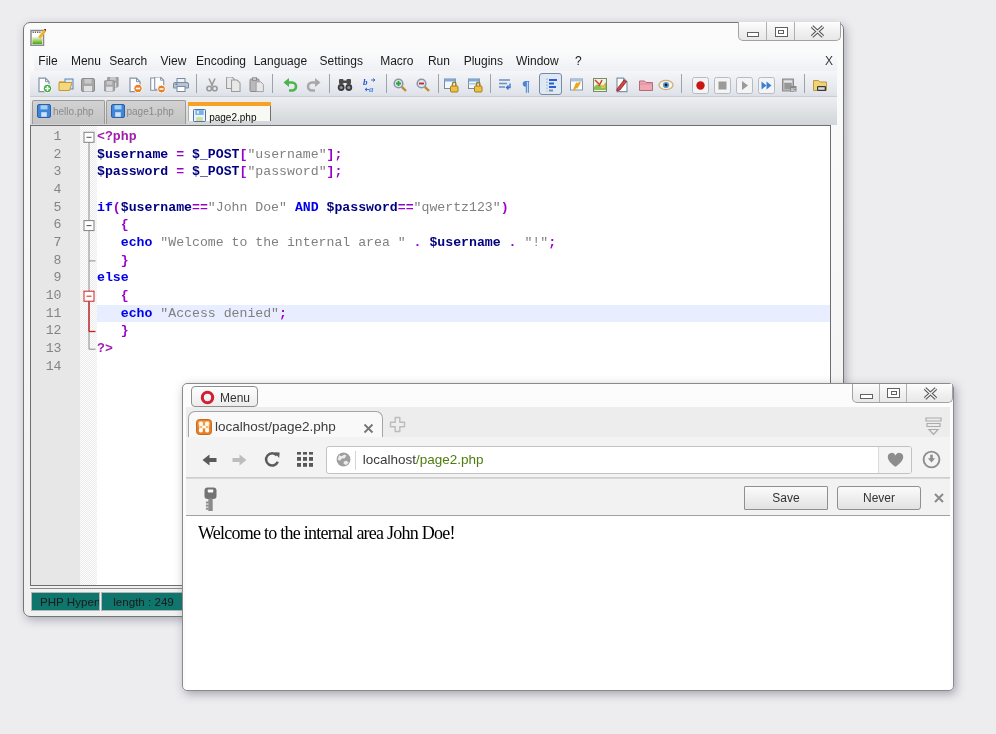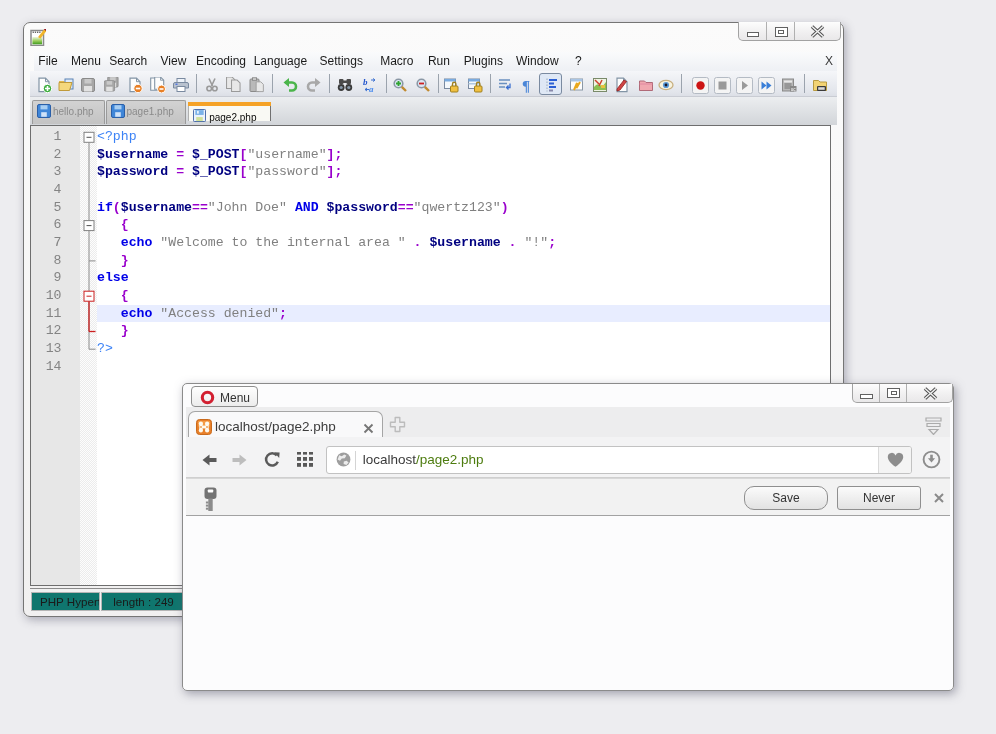--- a/index.html
+++ b/index.html
@@ -36,21 +36,21 @@
  background-size:2px 2px;background-position:0 0,1px 1px;}
 #hilite{position:absolute;left:65.5px;top:179.1px;right:0;height:17.7px;background:#e8edff}
 pre.code,pre.nums{position:absolute;margin:0;font-family:"Liberation Mono",monospace;
   font-size:13.2px;line-height:17.66px;top:2.5px;}
 pre.nums{left:0;width:30.5px;text-align:right;color:#848484;}
 pre.code{left:66px;color:#000}
 .k{color:#0000e8;font-weight:bold}
 .v{color:#000080;font-weight:bold}
 .o{color:#9900cc;font-weight:bold}
 .s{color:#808080}
-.t{color:#3b82f6;font-weight:normal}
+.t{color:#a21caf;font-weight:bold}
 #foldsvg{position:absolute;left:49px;top:0}
 #status{position:absolute;left:7px;top:565.5px;right:7px;height:24.5px;background:#f1f1f1;
   border-top:1px solid #8a8a8a;font-size:11.6px;color:#1a1a1a}
 #status .seg{position:absolute;top:3px;height:19px;border:1px solid #b5b5b5;background:#0f766e;
   overflow:hidden;white-space:pre;padding:2px 0 0 8px}
 
 #opera{position:absolute;left:182px;top:383px;width:772px;height:308px;
   background:#fcfcfd;outline:1px solid #8b8b8b;outline-offset:-1px;border-radius:5px;
   box-shadow:2px 3px 10px rgba(90,90,110,.5);}
 #omenu{position:absolute;left:9px;top:3px;width:67px;height:20.7px;border:1px solid #8e8e8e;
@@ -490,19 +490,22 @@
   </div>
   <div id="onotif">
     <svg class="abs" style="left:16.8px;top:7.5px" width="15" height="25" viewBox="0 0 15 25">
       <rect x="1.5" y="0.5" width="12" height="11.5" rx="3" fill="#747474"></rect>
       <rect x="4.8" y="2.6" width="5.4" height="2.8" rx="0.7" fill="#fff"></rect>
       <rect x="5.3" y="11.5" width="4.4" height="12.5" fill="#8c8c8c"></rect>
       <rect x="2.9" y="14.5" width="2.6" height="2" fill="#8c8c8c"></rect>
       <rect x="2.9" y="17.6" width="2.6" height="2" fill="#8c8c8c"></rect>
       <rect x="2.9" y="20.7" width="2.6" height="2" fill="#8c8c8c"></rect>
     </svg>
-    <div class="abs" style="left:558px;top:6.6px;width:84px;height:24px;border:1px solid #8f8f8f;border-radius:10px;background:linear-gradient(#fbfbfb,#e2e2e2);text-align:center;padding-top:4.5px">Save</div>
+    <div class="abs" style="left:558px;top:6.6px;width:84px;height:24px;border:1px solid #8f8f8f;border-radius:1px;background:linear-gradient(#fbfbfb,#e2e2e2);text-align:center;padding-top:4.5px">Save</div>
     <div class="abs" style="left:651px;top:6.6px;width:84px;height:24px;border:1px solid #8f8f8f;border-radius:3px;background:linear-gradient(#fbfbfb,#e2e2e2);text-align:center;padding-top:4.5px">Never</div>
     <svg class="abs" style="left:747px;top:13px" width="12" height="12">
         <path d="M2 2 L10 10 M10 2 L2 10" stroke="#8a8a8a" stroke-width="2"></path>
       </svg>
   </div>
+  <div id="ocontent">
+      <span class="abs" style="left:11.9px;top:6.8px;line-height:1">Welcome to the internal area John Doe!</span>
+    </div>
 </div>
 
 </body></html>

